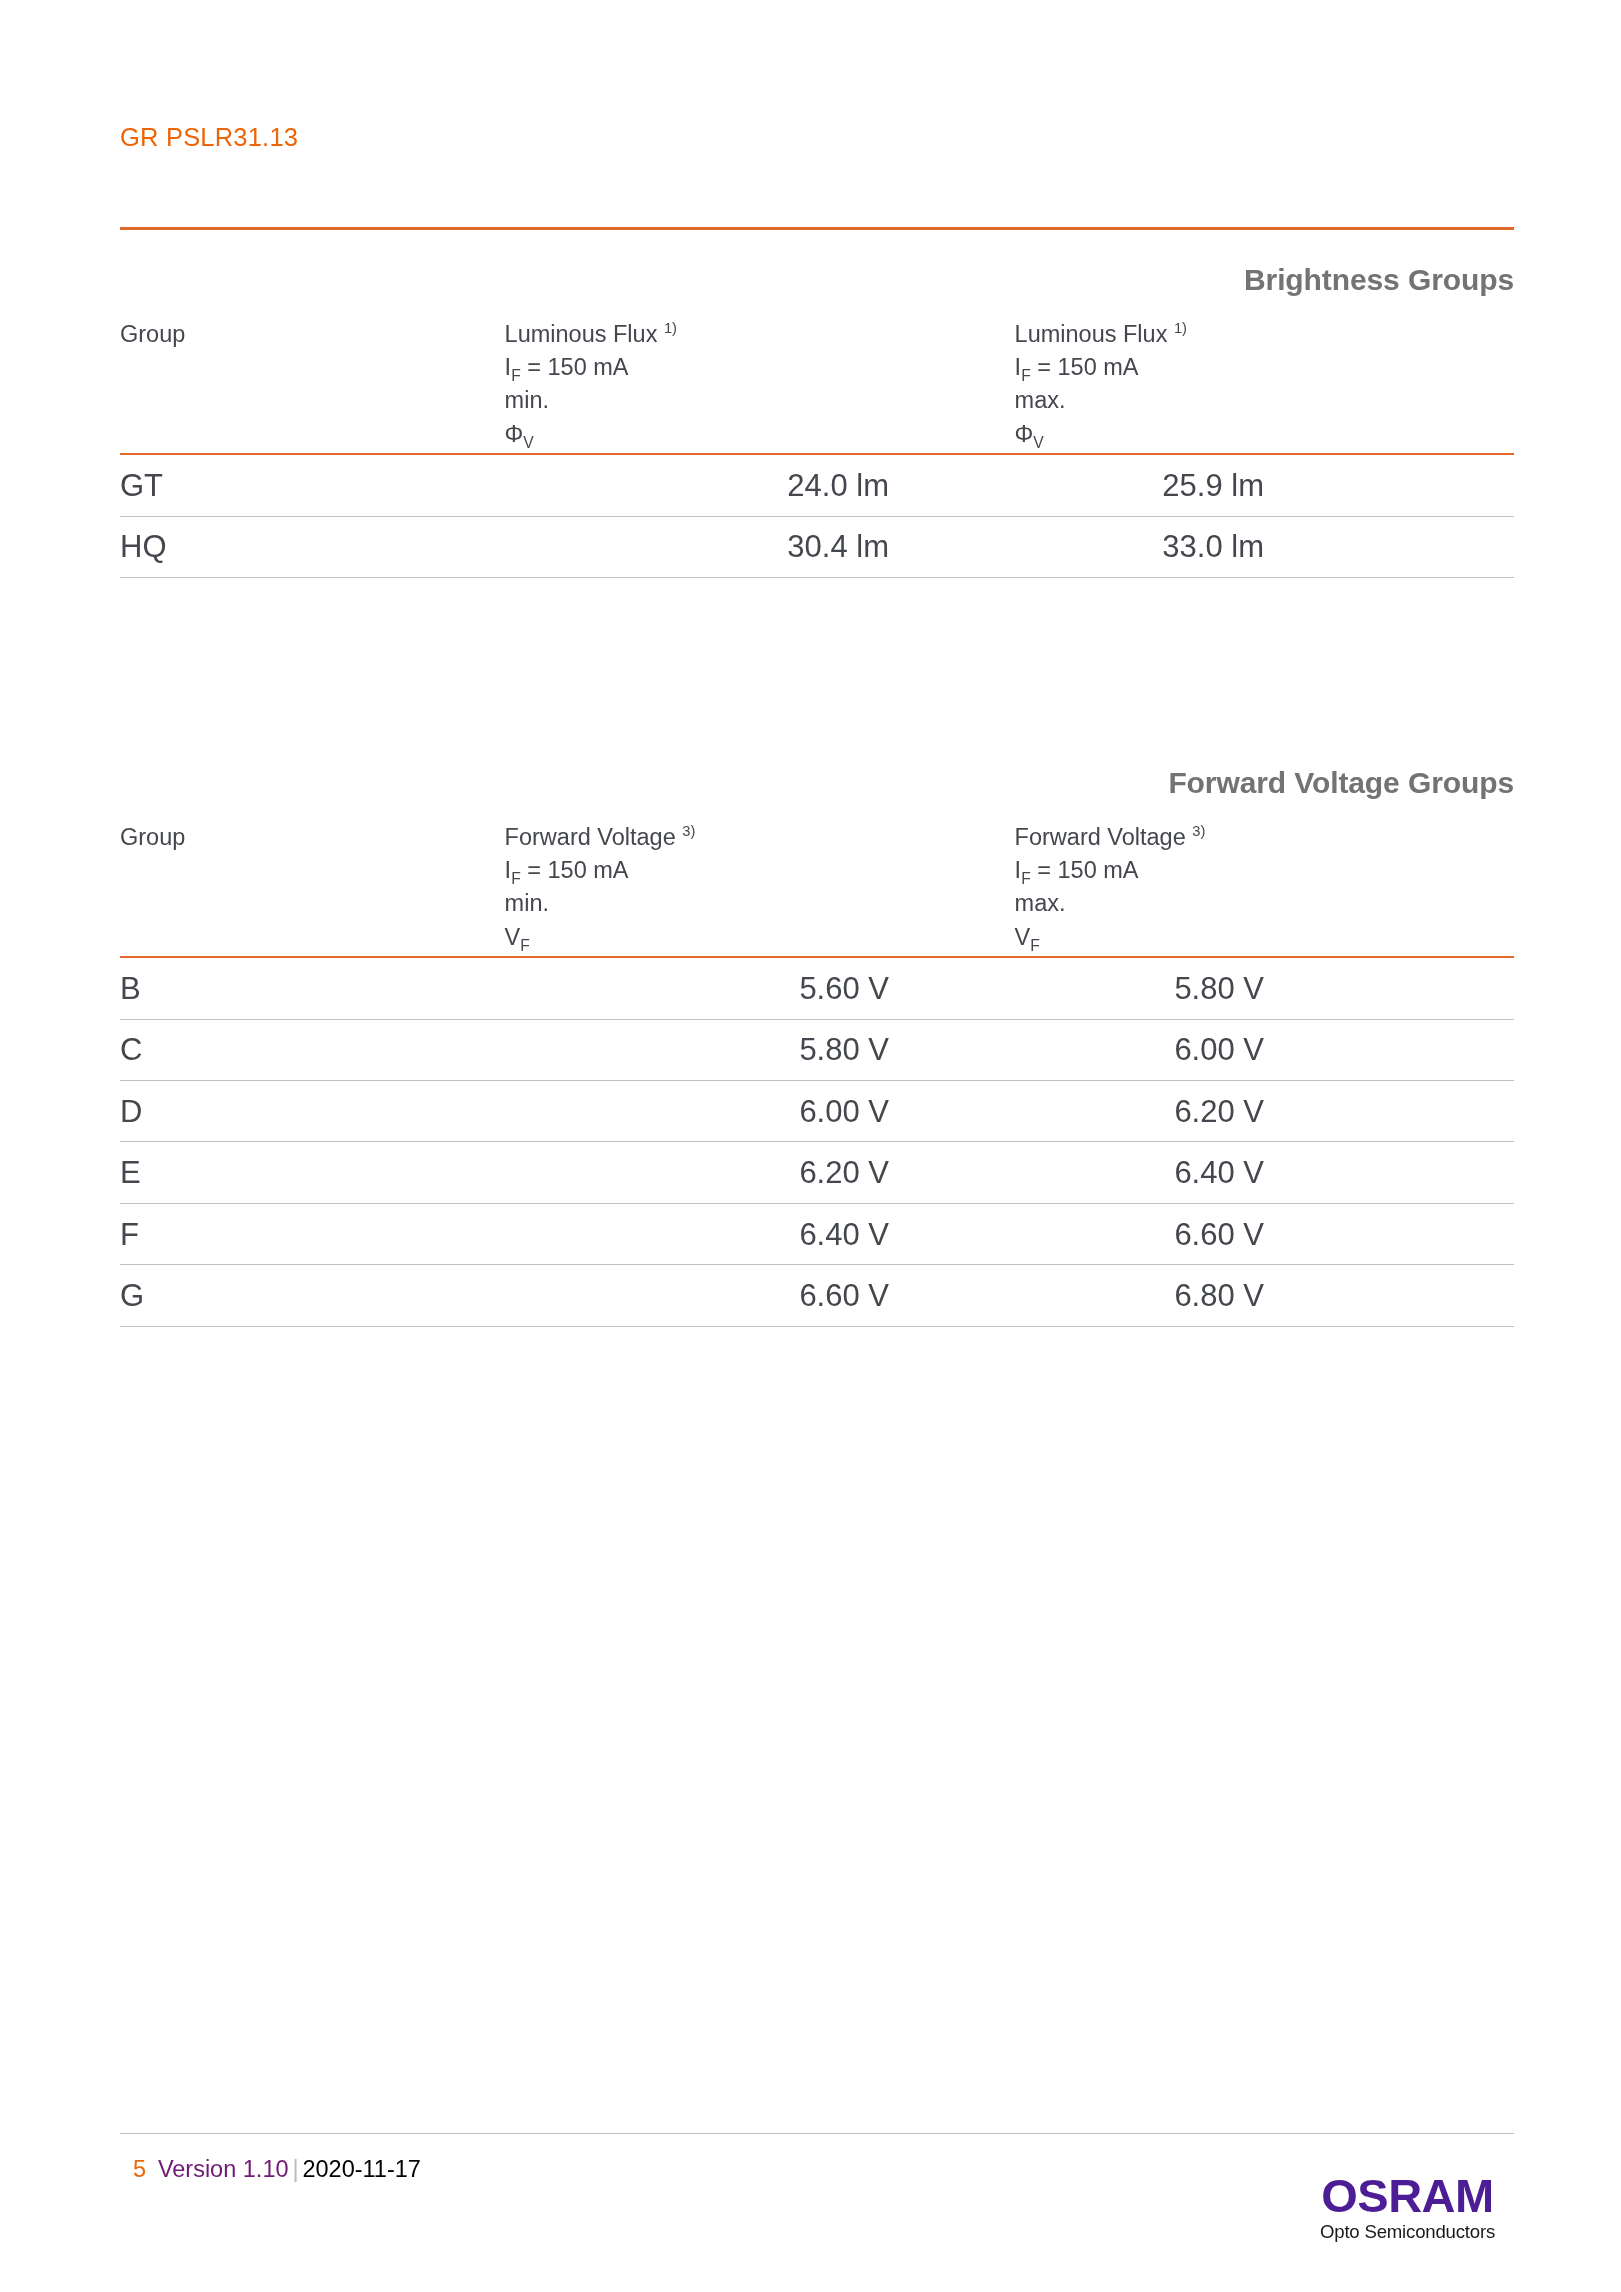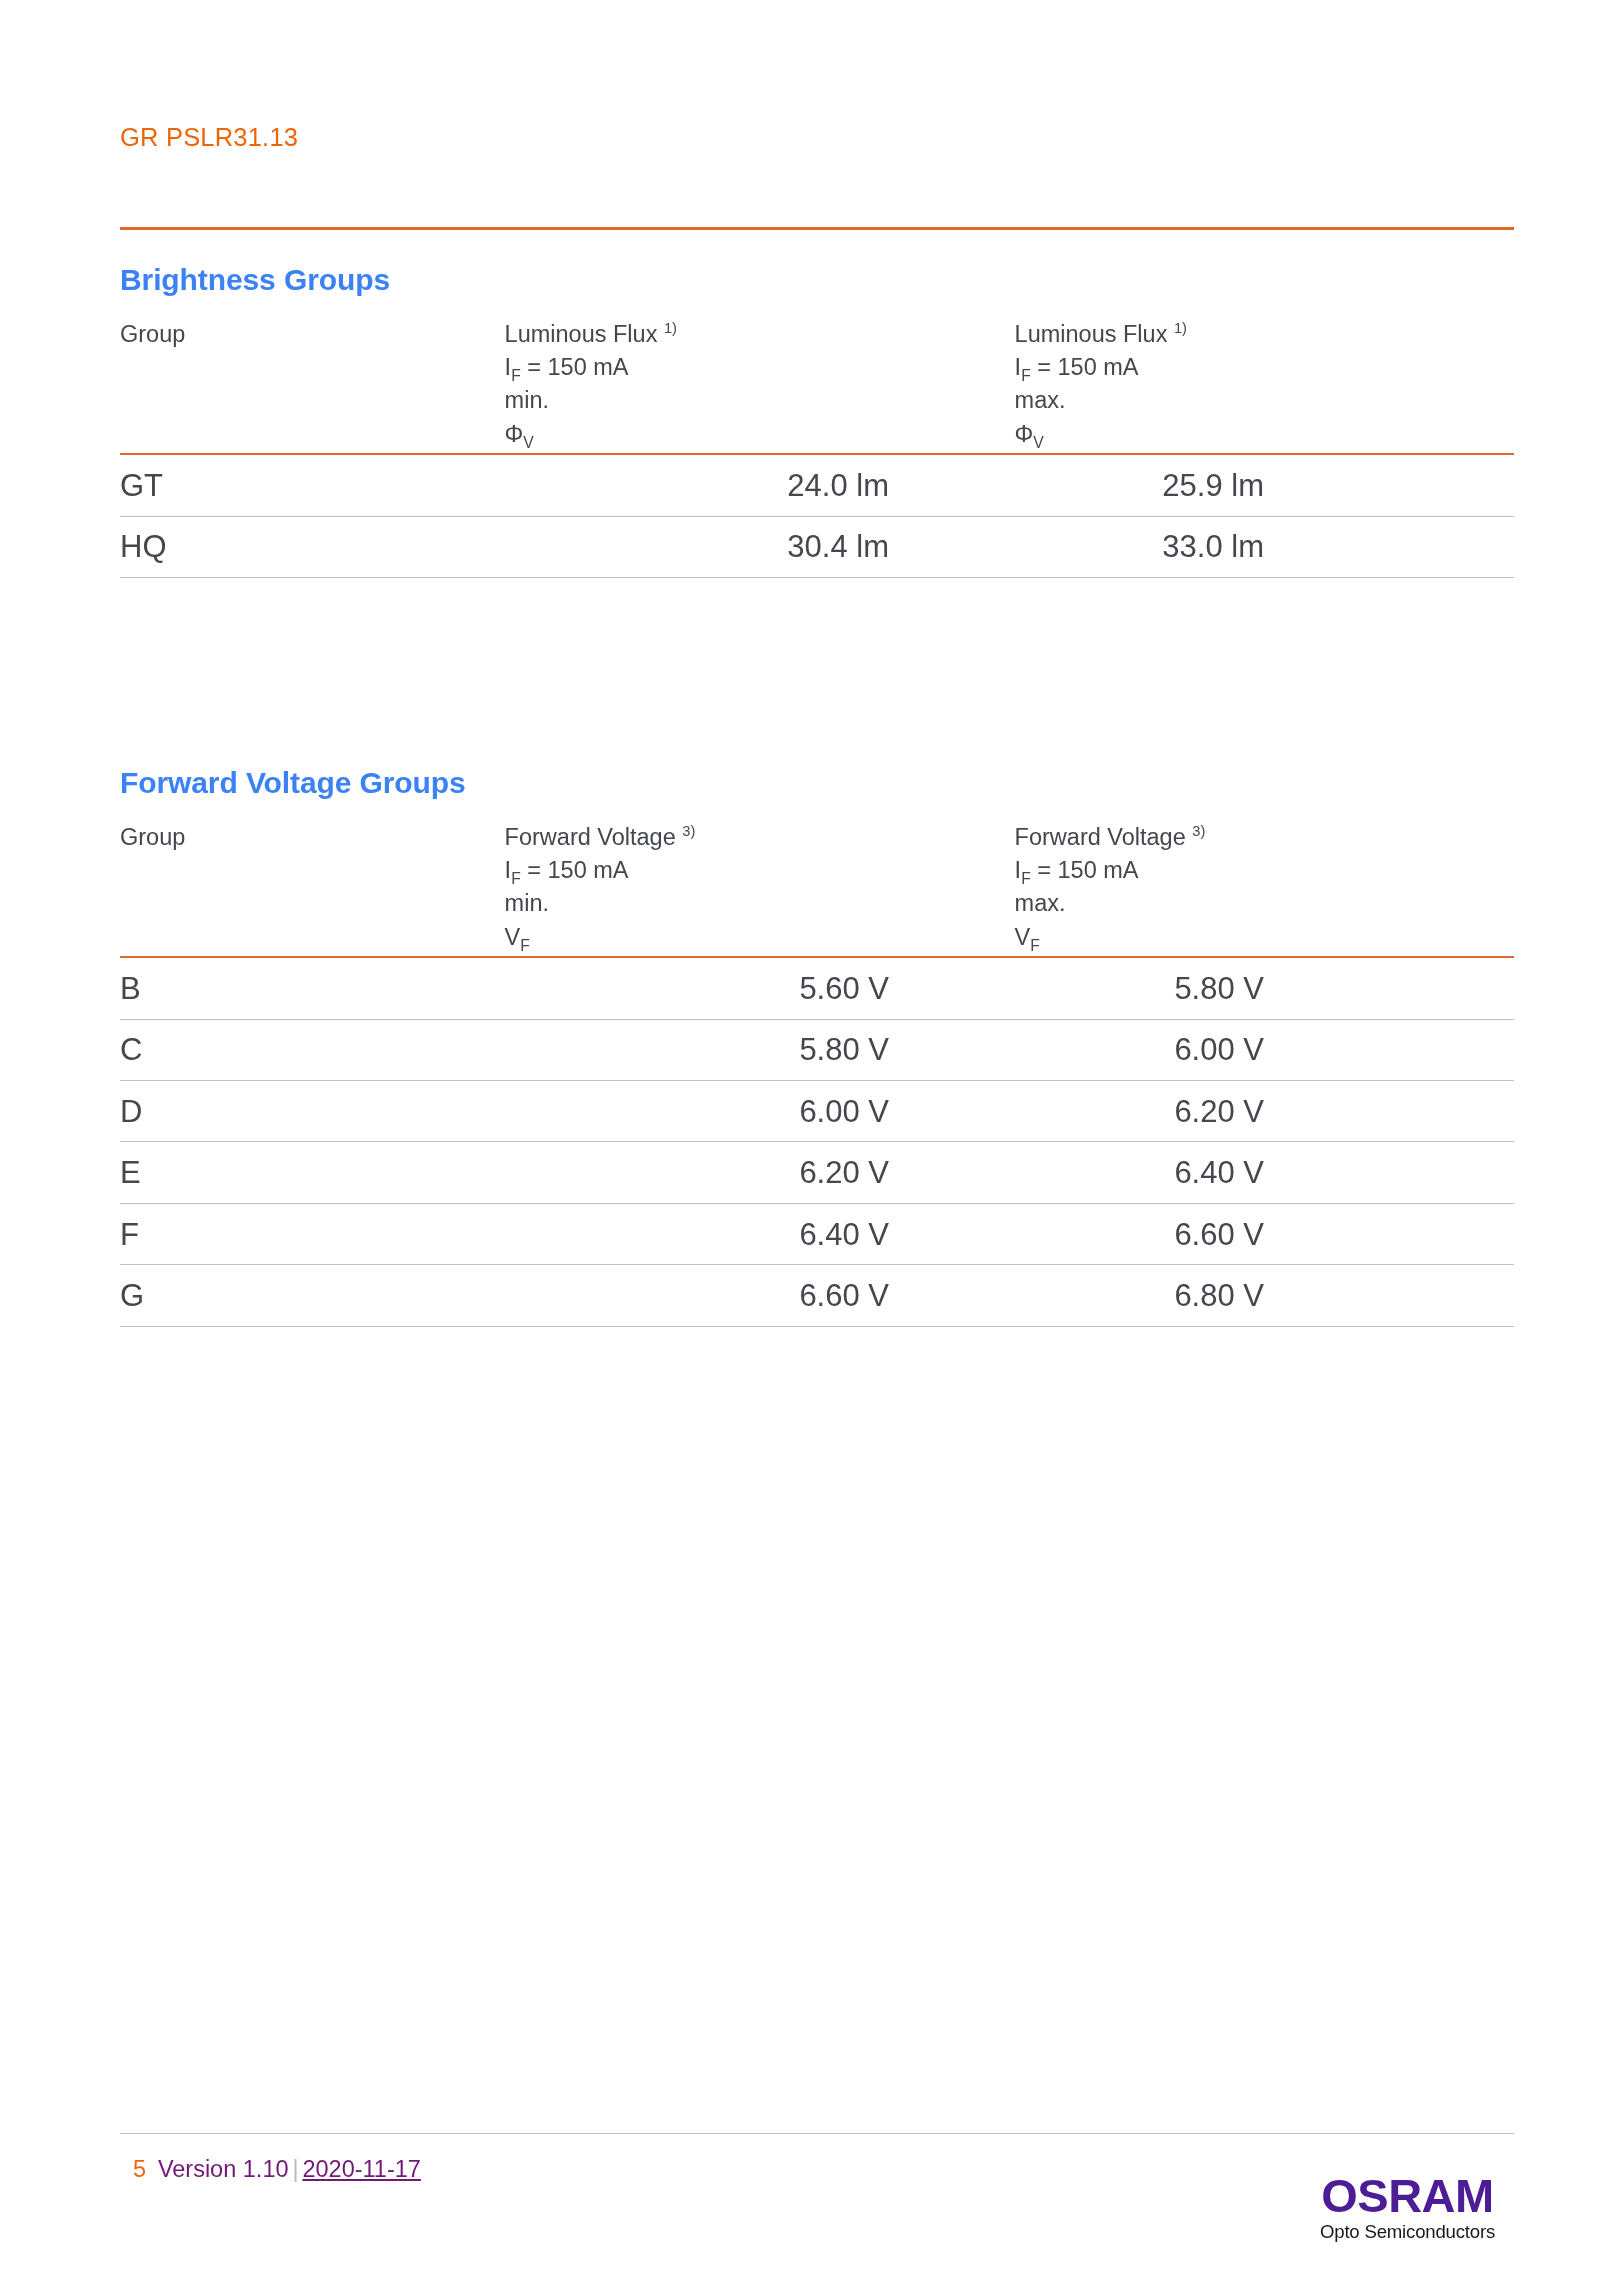--- a/index.html
+++ b/index.html
@@ -47,24 +47,25 @@
     position: absolute;
     left: 116px;
     width: 1394px;
   }
   .section.brightness { top: 263px; }
   .section.voltage    { top: 766px; }
 
   .section-title {
     font-size: 30px;
     font-weight: bold;
-    color: #3b82f6;
+    color: #737373;
     letter-spacing: -0.1px;
     margin: 0 0 21.6px 0;
     line-height: 1.1;
+    text-align: right;
   }
 
   
   table.spec {
     width: 1394px;
     border-collapse: collapse;
     table-layout: fixed;
   }
   table.spec col.c-group { width: 365px; }
   table.spec col.c-min   { width: 510px; }
@@ -130,21 +131,21 @@
     top: 2156px;
     font-size: 23.5px;
     white-space: nowrap;
   }
   .footer-text .pg {
     color: #ec6608;
     margin-right: 11.8px;
   }
   .footer-text .ver { color: #701a75; }
   .footer-text .sep { color: #b9bbbe; margin: 0 3.9px; }
-  .footer-text .date { color: #701a75; text-decoration: underline; }
+  .footer-text .date { color: #000000; }
 
   .logo {
     position: absolute;
     left: 1286px;
     top: 2172px;
     width: 235px;
     text-align: center;
   }
   .logo-word {
     font-size: 47px;

